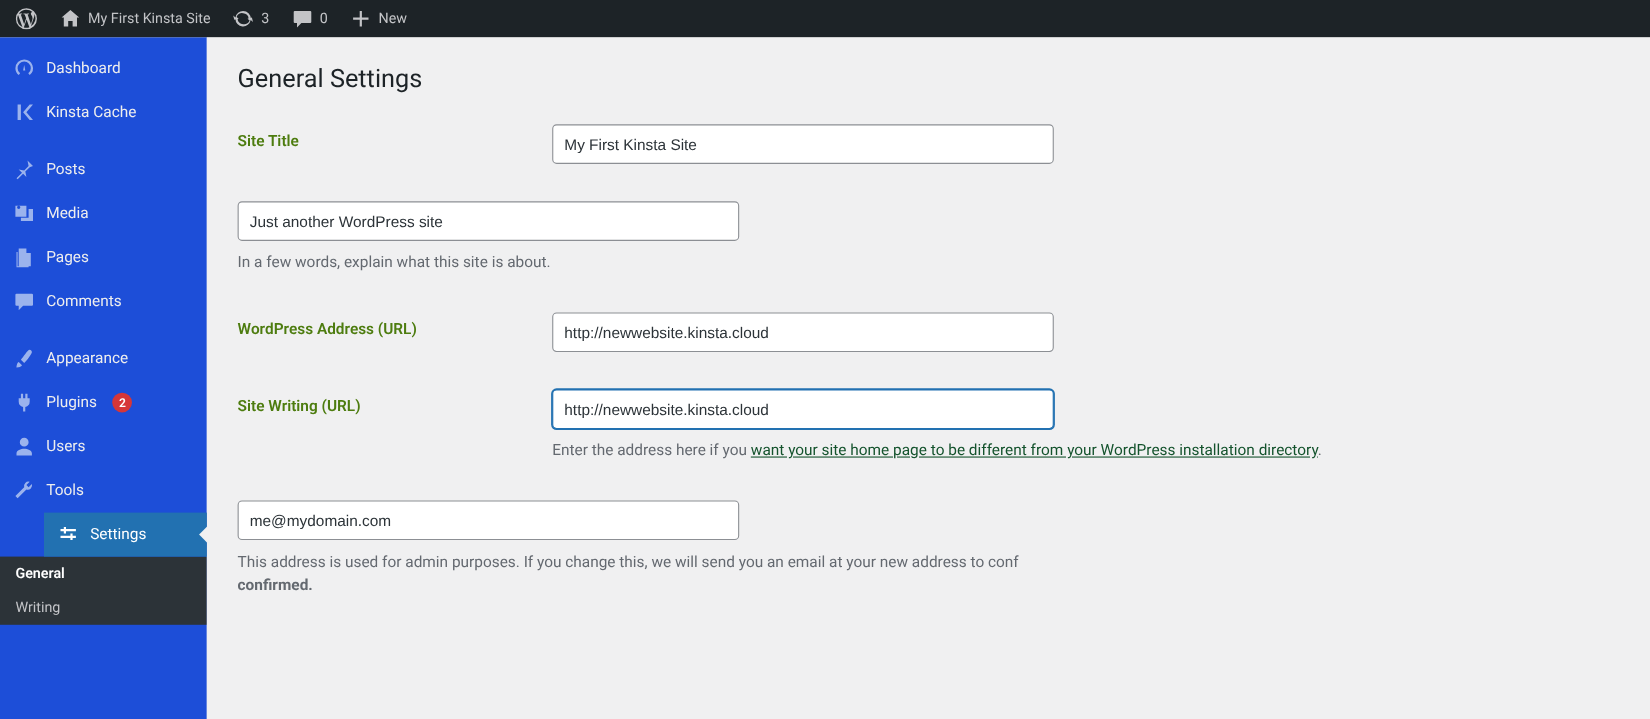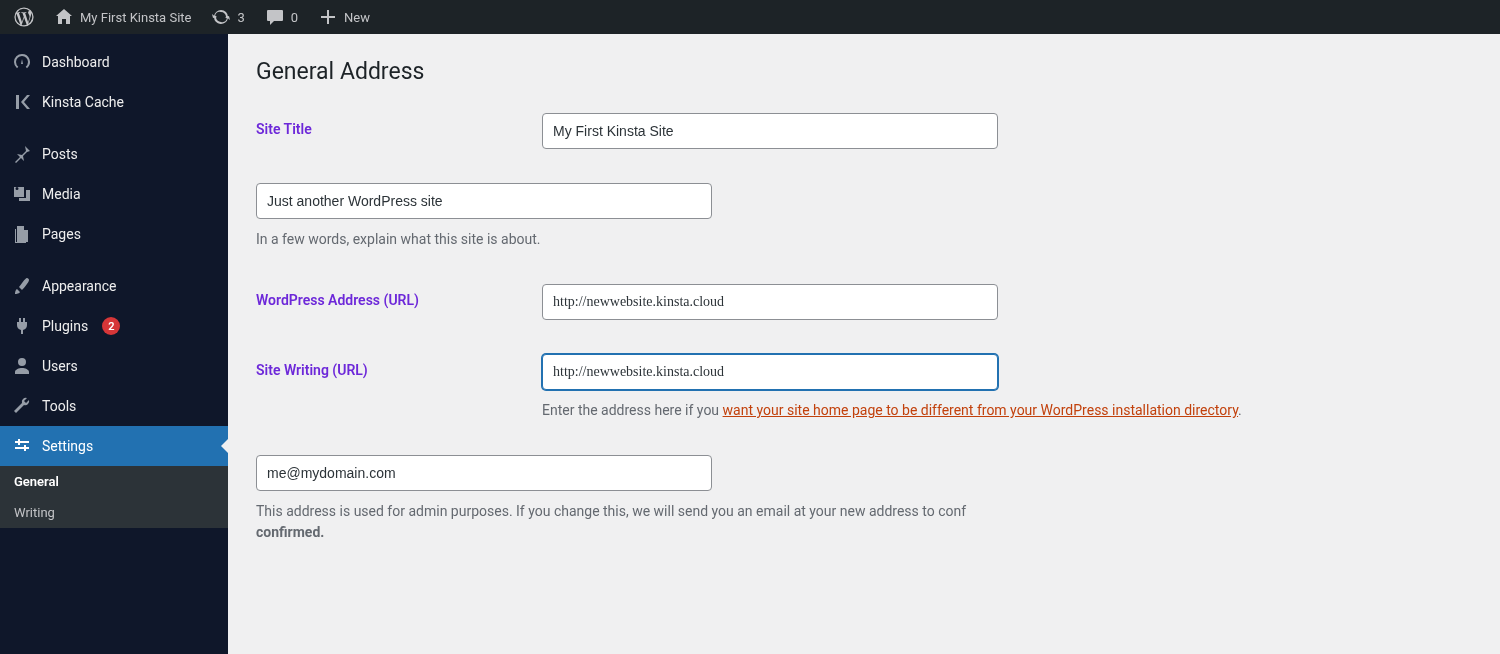--- a/index.html
+++ b/index.html
@@ -36,22 +36,22 @@
   .adminbar svg { width: 20px; height: 20px; fill: currentColor; }
 
   
   .wrap {
     display: flex;
     height: calc(100% - 34px);
   }
 
   
   .sidebar {
-    width: 228px;
-    background: #0f172a;
+    width: 188px;
+    background: #1d4ed8;
     color: #c3c4c7;
     display: flex;
     flex-direction: column;
     font-size: 14px;
   }
   .menu { list-style: none; padding-top: 8px; }
   .menu li {
     display: flex;
     align-items: center;
     gap: 10px;
@@ -59,20 +59,21 @@
     cursor: pointer;
     position: relative;
     color: #eee;
   }
   .menu li.sep { padding: 6px 0; }
   .menu li .icon { width: 20px; height: 20px; display: inline-flex; align-items: center; justify-content: center; color: rgba(240,246,252,.6); }
   .menu li .icon svg { width: 20px; height: 20px; fill: currentColor; }
   .menu li.current {
     background: #2271b1;
     color: #fff;
+    margin-left: 40px;
   }
   .menu li.current .icon { color: #fff; }
   .menu li.current::after {
     content: "";
     position: absolute;
     right: -1px;
     top: 50%;
     transform: translateY(-50%);
     width: 0; height: 0;
     border-top: 8px solid transparent;
@@ -118,47 +119,47 @@
   }
   .form-row {
     display: flex;
     align-items: flex-start;
     margin-bottom: 34px;
   }
   .form-row .label {
     width: 286px;
     font-weight: 600;
     font-size: 14px;
-    color: #6d28d9;
+    color: #4d7c0f;
     padding-top: 8px;
   }
   .form-row .field { flex: 1; }
   .form-row input[type=text], .form-row input[type=email] {
     width: 456px;
     height: 36px;
     padding: 4px 10px;
     font-size: 14px;
     border: 1px solid #8c8f94;
     border-radius: 4px;
     background: #fff;
     color: #2c3338;
   }
-  .form-row input.mono { font-family: Liberation Serif, serif; }
+  .form-row input.mono { font-family: Liberation Sans, sans-serif; }
   .form-row input.focused {
     border-color: #2271b1;
     box-shadow: 0 0 0 1px #2271b1;
     outline: none;
   }
   .description {
     margin-top: 10px;
     font-size: 14px;
     color: #646970;
     line-height: 1.5;
   }
-  .description a { color: #c2410c; }
+  .description a { color: #14532d; }
 </style>
 </head>
 <body>
 
 <div class="adminbar">
   <span class="ab-item">
     <svg viewBox="0 0 20 20">
         <path d="M10 .4A9.6 9.6 0 1 0 19.6 10 9.6 9.6 0 0 0 10 .4zM1.7 10a8.25 8.25 0 0 1 .72-3.38l3.95 10.82A8.3 8.3 0 0 1 1.7 10zm8.3 8.3a8.2 8.2 0 0 1-2.34-.34l2.49-7.23 2.55 6.99c.02.04.04.08.06.12A8.26 8.26 0 0 1 10 18.3zm1.14-12.18c.5-.03.95-.08.95-.08.45-.05.4-.71-.05-.68 0 0-1.34.1-2.21.1-.81 0-2.18-.1-2.18-.1-.45-.03-.5.66-.05.68 0 0 .42.05.87.08l1.29 3.53-1.81 5.43L4.94 6.12c.5-.03.95-.08.95-.08.45-.05.4-.71-.05-.68 0 0-1.34.1-2.21.1h-.53A8.29 8.29 0 0 1 15.58 4c-.04 0-.07-.01-.11-.01-.82 0-1.4.71-1.4 1.48 0 .68.4 1.26.82 1.95.32.55.68 1.26.68 2.29 0 .71-.27 1.53-.63 2.68l-.83 2.76zm6.07-.35A8.3 8.3 0 0 1 14.1 16.9l2.53-7.32a7.82 7.82 0 0 0 .63-2.97 6.4 6.4 0 0 0-.05-.84z"></path>
       </svg>
   </span>
@@ -225,20 +226,28 @@
           </span>
         <span>Media</span>
       </li>
       <li>
         <span class="icon">
             <svg viewBox="0 0 20 20">
               <path d="M5 2h7l4 4v12H5zm7 0v4h4M4 5v13h10v1H3V5z"></path>
             </svg>
           </span>
         <span>Pages</span>
+      </li>
+      <li>
+        <span class="icon">
+            <svg viewBox="0 0 20 20">
+              <path d="M3 3h14a1 1 0 0 1 1 1v9a1 1 0 0 1-1 1H9l-4 4v-4H3a1 1 0 0 1-1-1V4a1 1 0 0 1 1-1z"></path>
+            </svg>
+          </span>
+        <span>Comments</span>
       </li>
       <li class="sep"></li>
       <li>
         <span class="icon">
             <svg viewBox="0 0 20 20">
               <path d="M15 2c1 0 2 1 2 2 0 2-5 8-7 10l-3-3c2-2 6-9 8-9zM5 13l3 3c-1 2-5 2-5 2s0-4 2-5z"></path>
             </svg>
           </span>
         <span>Appearance</span>
       </li>
@@ -276,21 +285,21 @@
         <span>Settings</span>
       </li>
     </ul>
     <ul class="submenu">
       <li class="active"><span>General</span></li>
       <li><span>Writing</span></li>
     </ul>
   </nav>
 
   <main class="content">
-    <h1>General Address</h1>
+    <h1>General Settings</h1>
 
     <div class="form-row">
       <div class="label">Site Title</div>
       <div class="field">
         <input type="text" value="My First Kinsta Site" style="">
       </div>
     </div>
 
     <div class="form-row">
       <div class="field">

